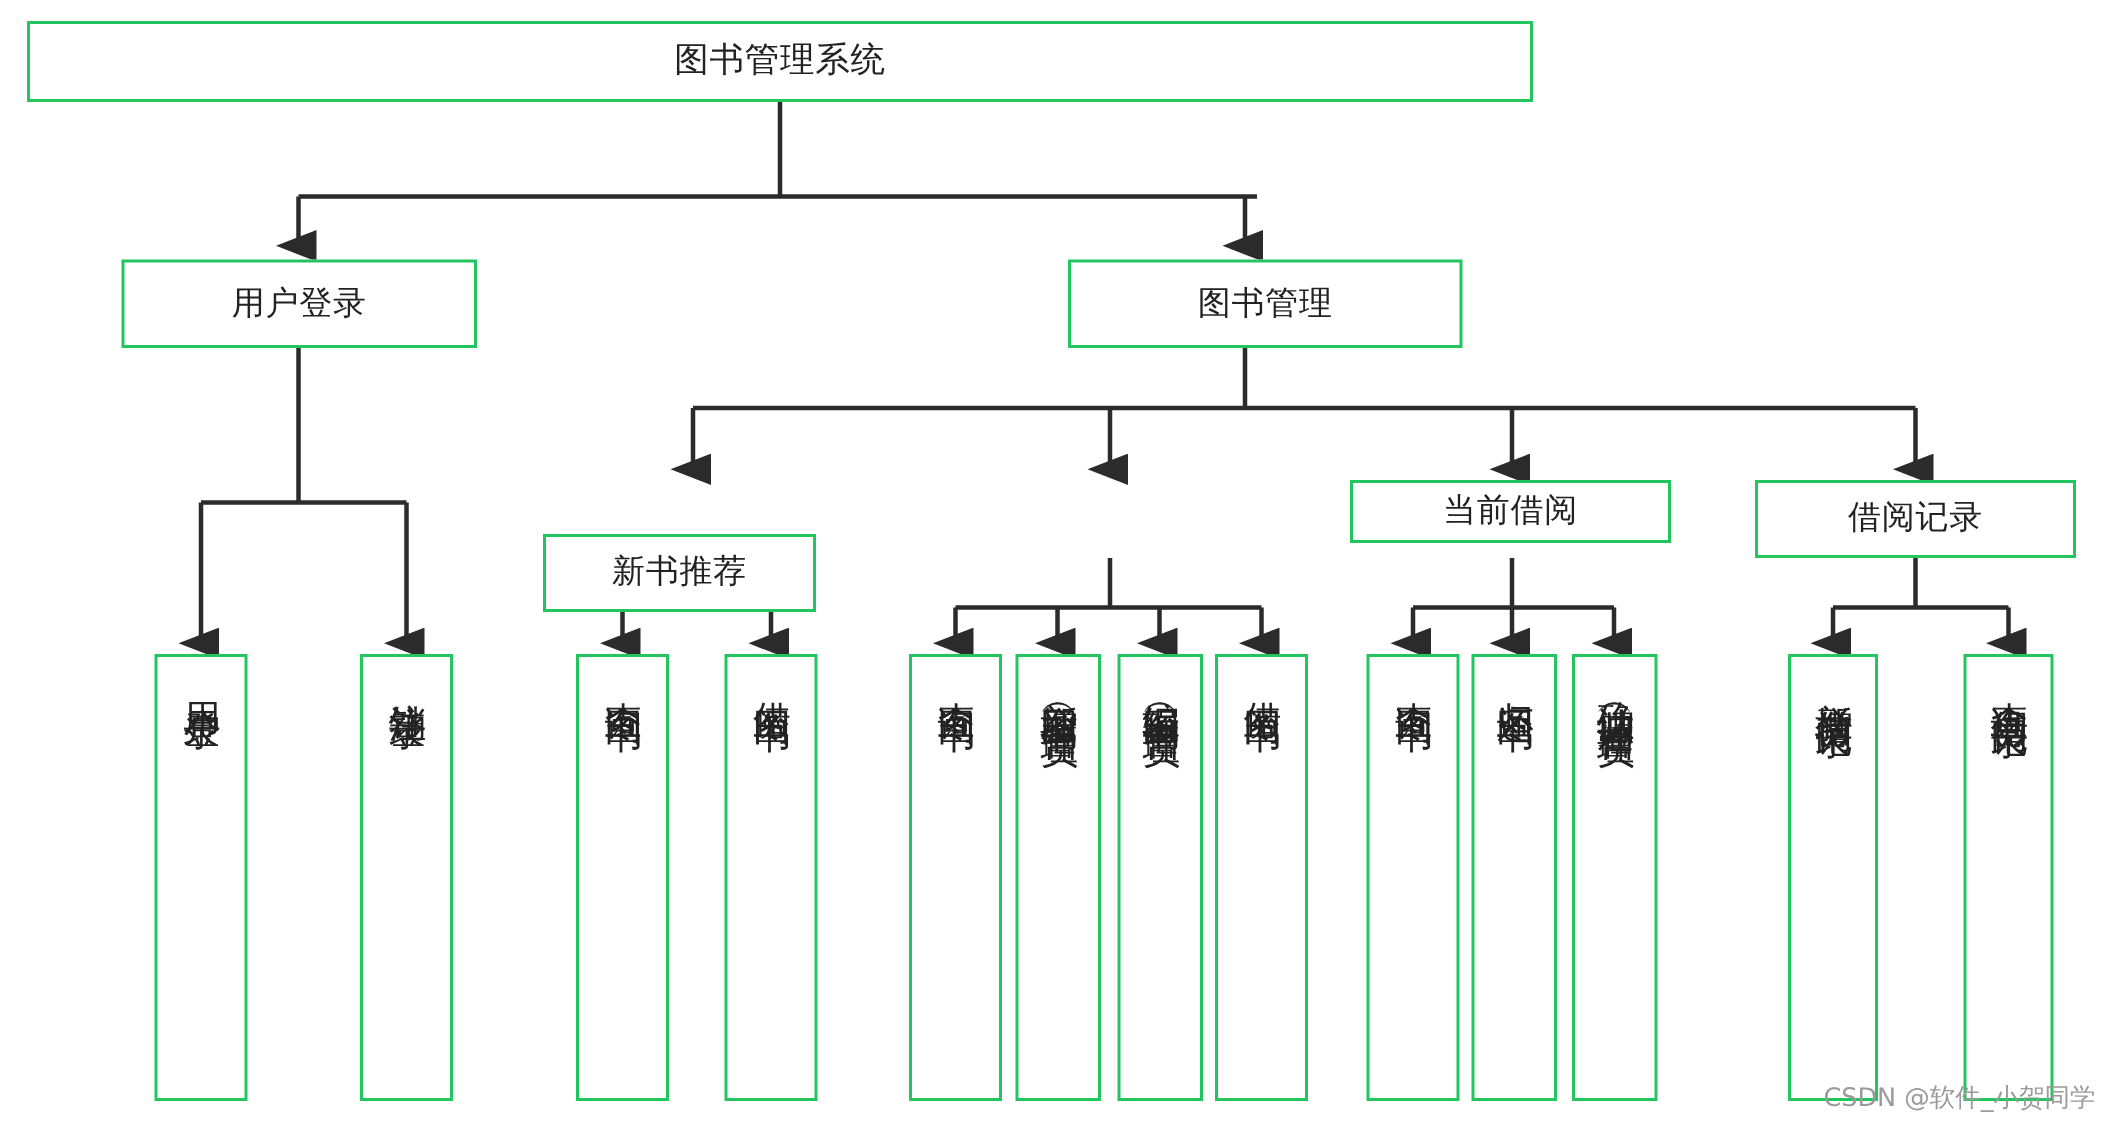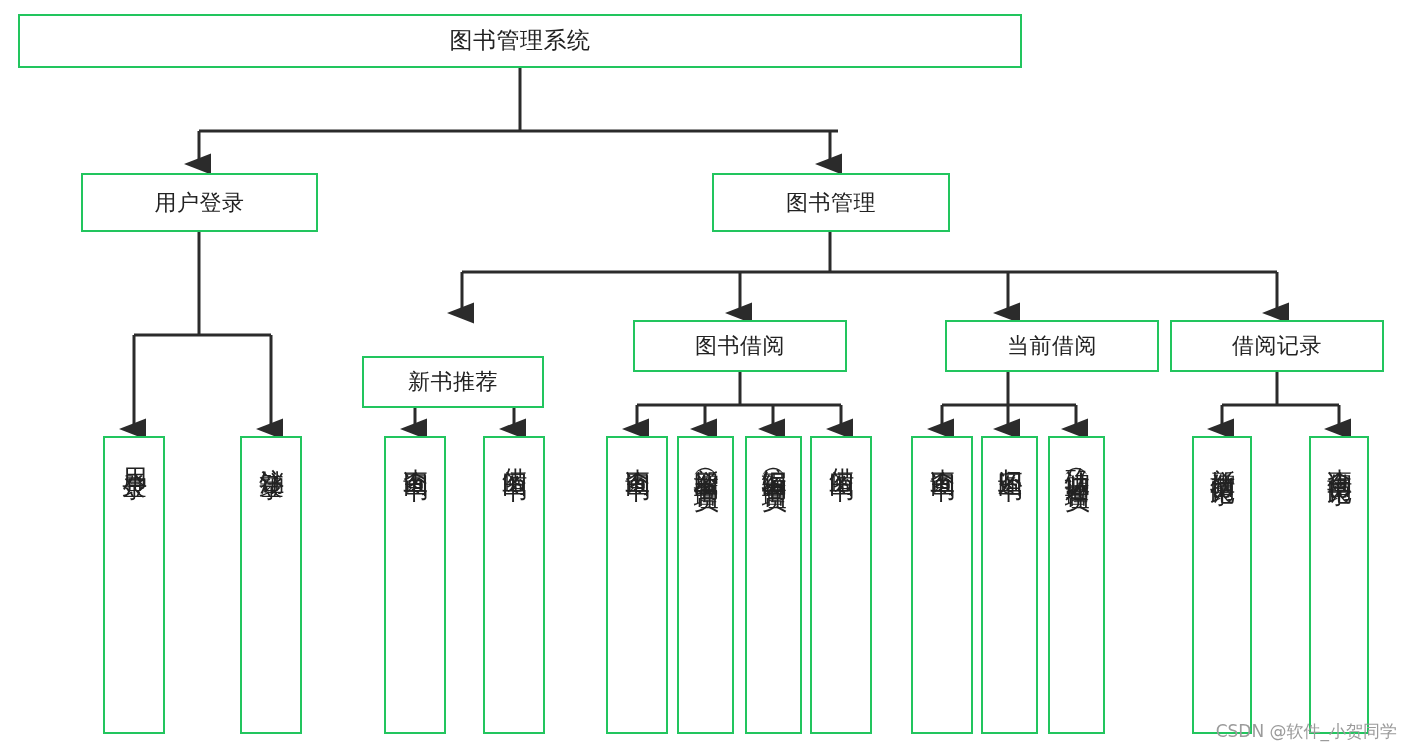--- a/index.html
+++ b/index.html
@@ -119,31 +119,28 @@
     </g>
   </svg>
 
   <div class="node h root" style="left:18px;top:14px;width:1004px;height:54px;">
     <span class="lbl">图书管理系统</span>
   </div>
 
   <div class="node h" style="left:81px;top:173px;width:237px;height:59px;">
     <span class="lbl">用户登录</span>
   </div>
-  <div class="node h" style="left:712px;top:173px;width:238px;height:59px;">
+  <div class="node h" style="left:712px;top:173px;width:263px;height:59px;">
     <span class="lbl">图书管理</span>
   </div>
 
   <div class="node h" style="left:362px;top:320px;width:182px;height:52px;margin-top:36px;">
     <span class="lbl">新书推荐</span>
   </div>
-  <div class="node h" style="left:633px;top:320px;width:214px;height:52px;">
-    <span class="lbl">图书借阅</span>
-  </div>
-  <div class="node h" style="left:945px;top:320px;width:214px;height:52px;">
+  <div class="node h" style="left:900px;top:320px;width:214px;height:42px;">
     <span class="lbl">当前借阅</span>
   </div>
   <div class="node h" style="left:1170px;top:320px;width:214px;height:52px;">
     <span class="lbl">借阅记录</span>
   </div>
 
   <div class="node v" style="left:103px;top:436px;width:62px;height:298px;">
     <span class="lbl">用户登录</span>
   </div>
   <div class="node v" style="left:240px;top:436px;width:62px;height:298px;">

